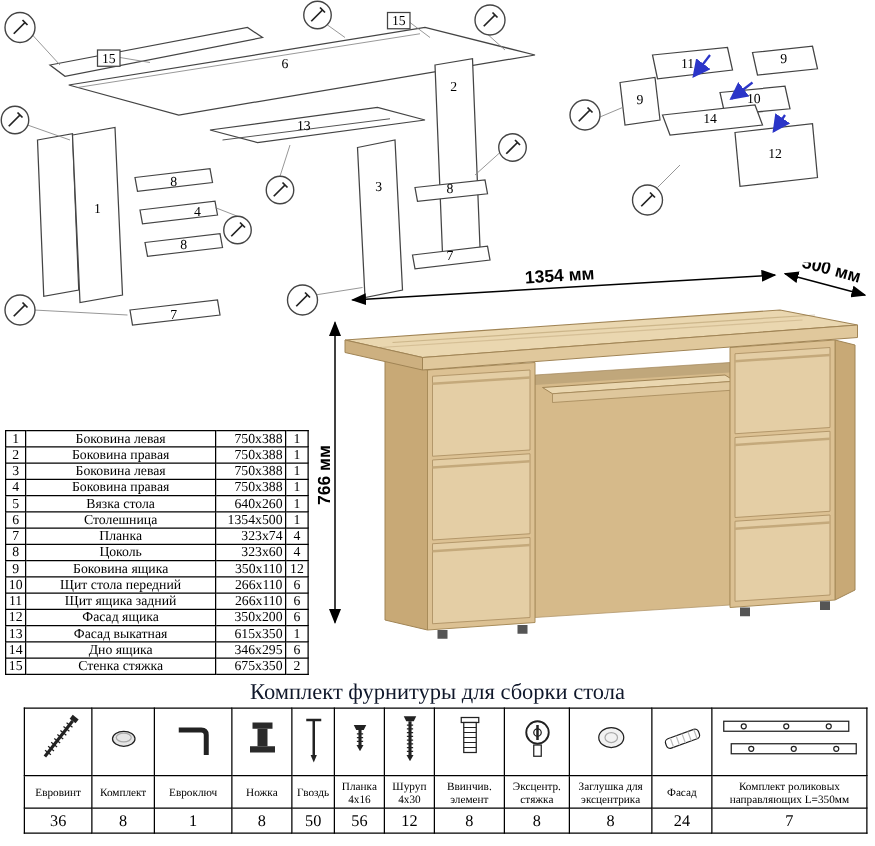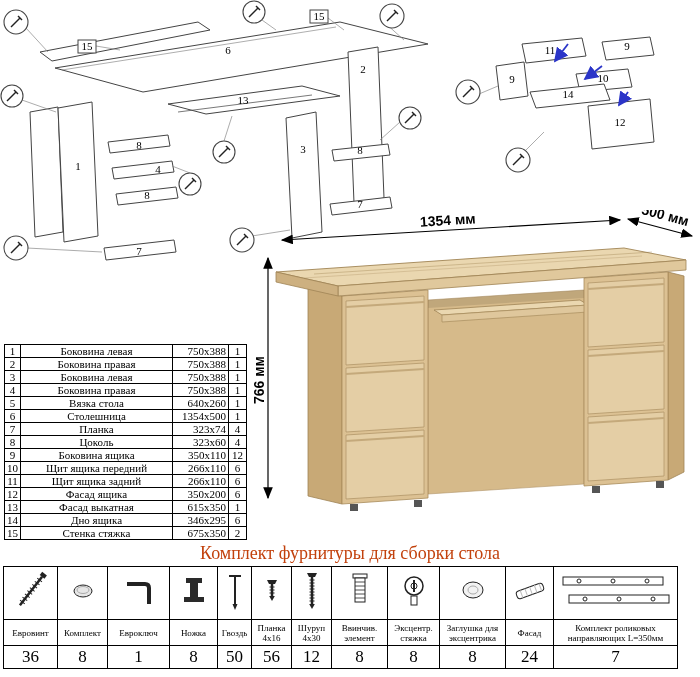--- a/index.html
+++ b/index.html
@@ -23,27 +23,27 @@
   #parts { position:absolute; left:4px; top:344px; }
   .parts-table { border-collapse:collapse; font-size:11px; line-height:12px; }
   .parts-table td { border:1px solid #000; padding:0 2px; height:13px; white-space:nowrap; }
   td.pc-num  { width:16px;  text-align:center; }
   td.pc-name { width:152px; text-align:center; }
   td.pc-size { width:56px;  text-align:right; }
   td.pc-qty  { width:18px;  text-align:center; }
 
   
   #hw-title { position:absolute; top:543px; left:0; width:700px; text-align:center;
-              font-size:18px; color:#c2410c; }
-  #hw { position:absolute; left:3px; top:566px; }
+              font-size:18px; color:#0f172a; }
+  #hw { position:absolute; left:19px; top:566px; }
   .hw-table { border-collapse:collapse; table-layout:fixed; }
   .hw-table td { border:1px solid #000; text-align:center; vertical-align:middle; padding:1px; overflow:hidden; }
   .hw-icon-cell { height:50px; }
   .hw-name { font-size:9px; line-height:10px; height:26px; }
-  .hw-qty  { font-size:17px; height:20px; }
+  .hw-qty  { font-size:13px; height:20px; }
 </style>
 </head>
 <body>
 
 <div id="sheet">
 
   <svg id="diagram-left" viewBox="0 0 460 340" xmlns="http://www.w3.org/2000/svg">
 
     <polygon class="slab" points="40,52 198,22 210,30 52,61"></polygon>
 
@@ -287,21 +287,21 @@
             <td class="pc-qty">4</td>
           </tr>
           <tr>
             <td class="pc-num">9</td>
             <td class="pc-name">Боковина ящика</td>
             <td class="pc-size">350x110</td>
             <td class="pc-qty">12</td>
           </tr>
           <tr>
             <td class="pc-num">10</td>
-            <td class="pc-name">Щит ящика передний</td>
+            <td class="pc-name">Щит стола передний</td>
             <td class="pc-size">266x110</td>
             <td class="pc-qty">6</td>
           </tr>
           <tr>
             <td class="pc-num">11</td>
             <td class="pc-name">Щит ящика задний</td>
             <td class="pc-size">266x110</td>
             <td class="pc-qty">6</td>
           </tr>
           <tr>

